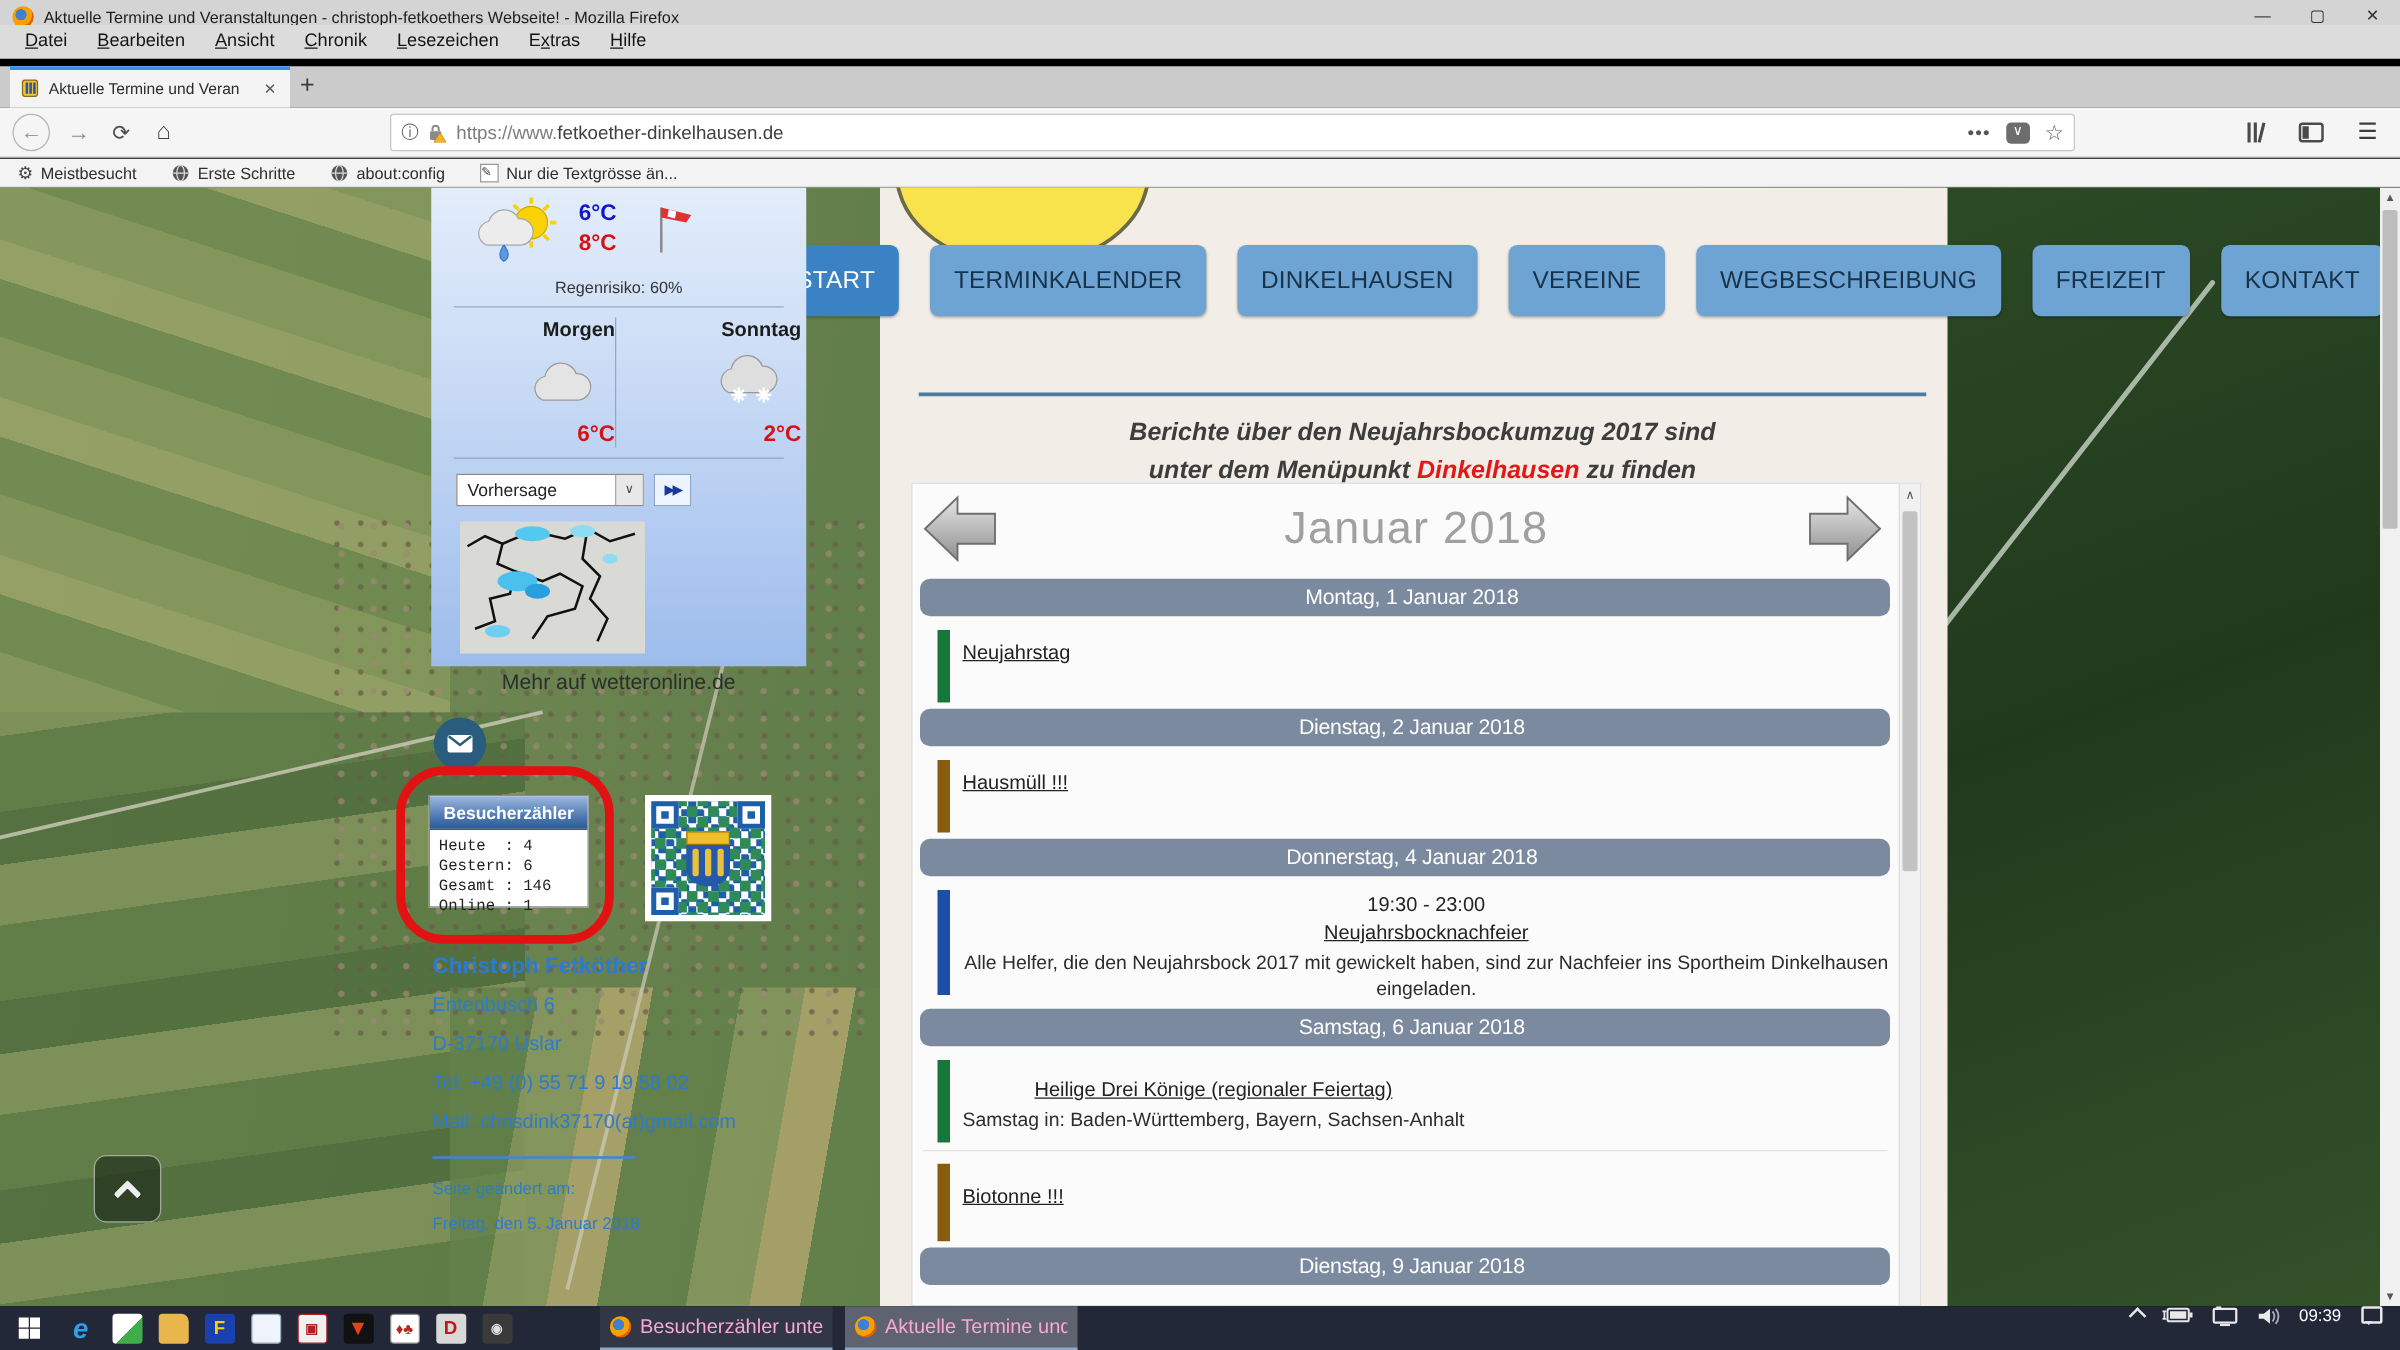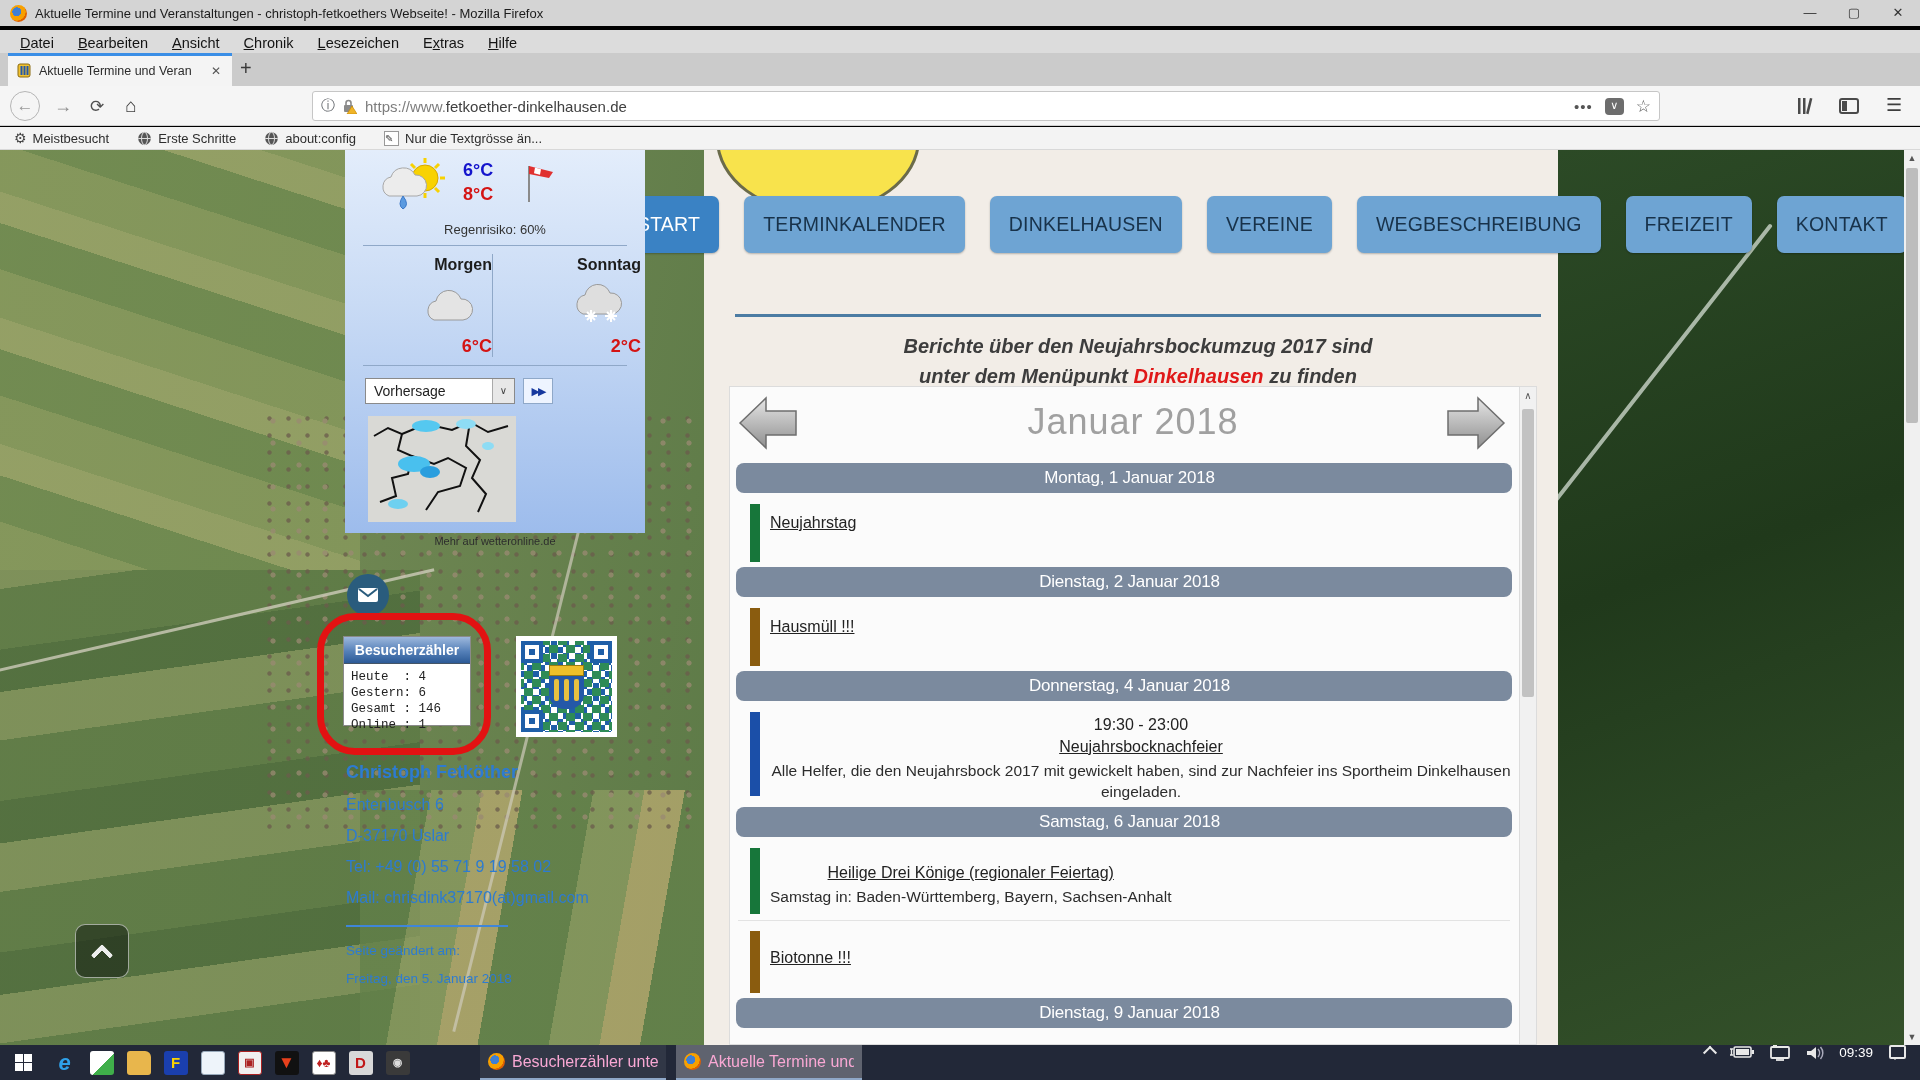--- a/index.html
+++ b/index.html
@@ -7,21 +7,21 @@
     font-family:"Liberation Sans",sans-serif; background:#000; }
 
   
   #titlebar { position:absolute; top:0; left:0; width:1920px; height:26px;
     background:#d4d4d4; display:flex; align-items:center; }
   #fx-app-icon { width:17px; height:17px; margin:0 8px 0 10px; border-radius:50%;
     background:radial-gradient(circle at 40% 40%, #3f7fd4 0 30%, #f7a000 32% 60%, #e06000 62% 100%); }
   #win-title { font-size:13px; color:#1c1c1c; }
   .winctl { position:absolute; top:0; height:26px; width:44px; text-align:center;
     line-height:26px; font-size:13px; color:#333; }
-  #menubar { position:absolute; top:30px; left:0; width:1920px; height:27px;
+  #menubar { position:absolute; top:20px; left:0; width:1920px; height:27px;
     background:#dcdcdc; display:flex; align-items:center; padding-left:8px; }
   .menu-item { font-size:14.5px; color:#141414; padding:0 12px; height:27px; line-height:27px; }
   #tabbar { position:absolute; top:53px; left:0; width:1920px; height:33px; background:#cbcbcb; }
   #tab-active { position:absolute; left:8px; top:0; width:224px; height:33px;
     background:#f4f4f4; border-top:3px solid #3a8ee6; display:flex; align-items:center; padding:0 8px; }
   #tab-title { font-size:12.5px; color:#2c2c2c; width:168px; overflow:hidden; white-space:nowrap; }
   #tab-close { font-size:12px; color:#555; margin-left:4px; }
   #newtab-btn { position:absolute; left:240px; top:4px; font-size:20px; color:#3a3a3a; }
   #navbar { position:absolute; top:86px; left:0; width:1920px; height:40px;
     background:#f5f5f5; border-bottom:1px solid #cfcfcf; }
@@ -129,21 +129,21 @@
   .w-day-name { font-weight:bold; font-size:16px; color:#1c1c1c; margin:2px 0 10px; }
   .w-day-temp { color:#d41414; font-weight:bold; font-size:18px; margin-top:8px; }
   #w-selrow { display:flex; margin:12px 0 0 20px; align-items:center; }
   #w-select { width:150px; height:26px; background:#fff; border:1px solid #8a8a8a; display:flex; align-items:center; }
   #w-select .val { flex:1; font-size:14px; color:#222; padding-left:8px; }
   #w-select .dd { width:22px; height:24px; background:#e8e8e8; border-left:1px solid #aaa;
     font-size:10px; color:#444; text-align:center; line-height:24px; }
   #w-ffwd { width:30px; height:26px; margin-left:8px; background:#eef4ff; border:1px solid #8fa8c8;
     color:#16389e; font-size:11px; text-align:center; line-height:24px; letter-spacing:-2px; }
   #w-map { margin:12px 0 0 23px; display:block; }
-  #w-more { text-align:center; font-size:11px; color:#2d2d2d; margin-top:13px; }
+  #w-more { text-align:center; font-size:17px; color:#2d2d2d; margin-top:13px; }
 
   
   #mail-btn { position:absolute; left:347px; top:424px; width:42px; height:42px; border-radius:50%;
     background:#2a5c7d; display:flex; align-items:center; justify-content:center; }
   #red-ring { position:absolute; left:317px; top:463px; width:174px; height:142px;
     border:7px solid #e21212; border-radius:38px; }
   #visitor-box { position:absolute; left:343px; top:486px; width:128px; height:90px;
     background:#fff; border:1px solid #8a8a8a; }
   #vc-head { height:27px; background:linear-gradient(180deg,#9db8dd 0%,#5580b8 55%,#2c5a96 100%);
     color:#fff; font-weight:bold; font-size:14px; text-align:center; line-height:26px;

